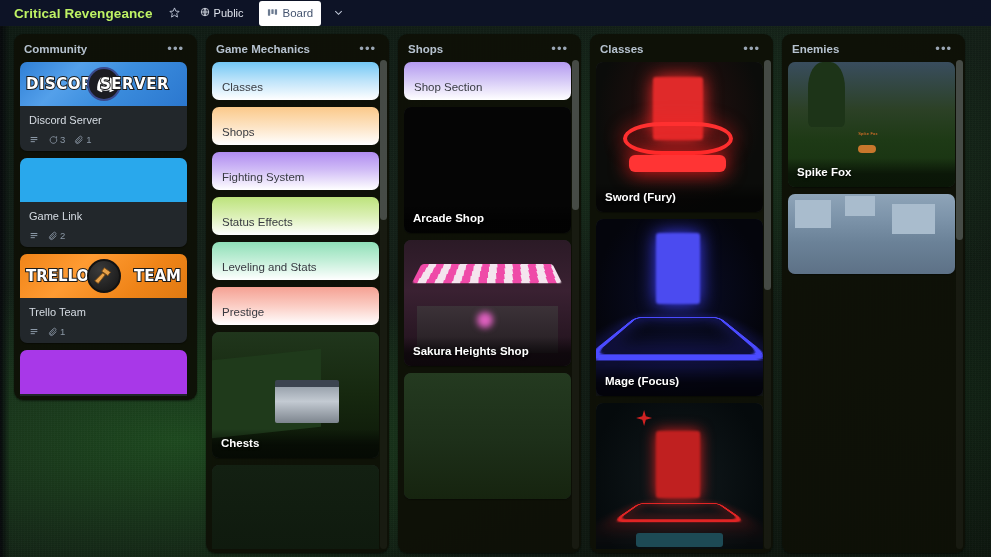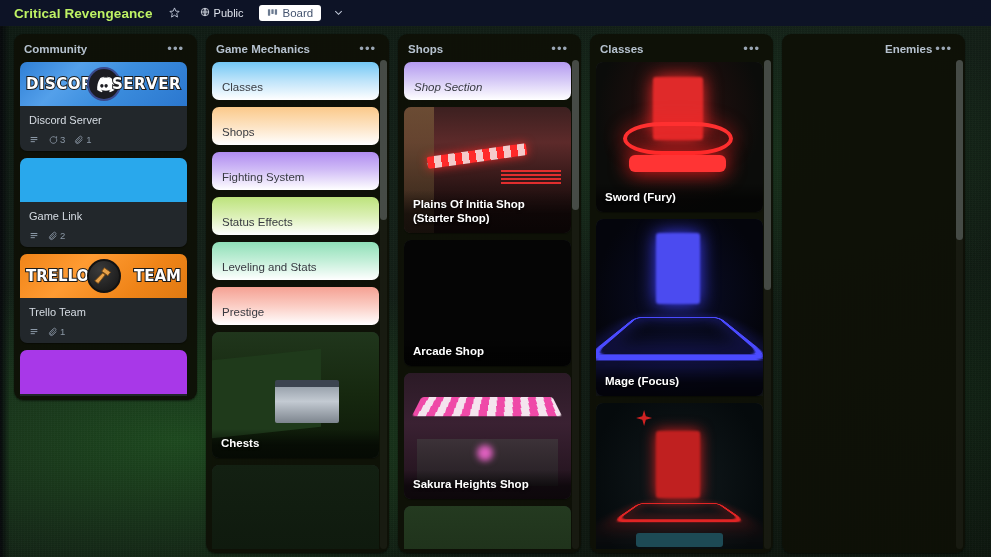--- a/index.html
+++ b/index.html
@@ -26,21 +26,21 @@
     display: flex; align-items: center; justify-content: center;
     height: 19px; border-radius: 3px;
     color: #c3cbdb;
   }
   .star-btn { width: 20px; margin-left: 12px; }
   .star-btn svg { width: 11px; height: 11px; }
   .vis-btn { margin-left: 11px; gap: 4px; padding: 0 4px; font-size: 11px; color:#dfe3ec; }
   .vis-btn svg { width: 10px; height: 10px; }
   .view-chip {
     margin-left: 11px; background: #ffffff; color: #44546f;
-    border-radius: 3px; height: 16px; padding: 0 8px;
+    border-radius: 3px; height: 25px; padding: 0 8px;
     display: flex; align-items: center; gap: 5px; font-size: 11.5px;
   }
   .view-chip svg { width: 11px; height: 11px; }
   .chev-btn { width: 22px; margin-left: 6px; }
   .chev-btn svg { width: 11px; height: 11px; }
 
   
   .board-bg {
     position: absolute; left: 0; top: 26px; width: 991px; height: 531px;
     background:
@@ -135,21 +135,21 @@
   .cov-discord {
     background: linear-gradient(135deg,#2f7fd6 0%, #54a0ea 30%, #3c8ede 55%, #2b77cf 100%);
   }
   .cov-discord .dtext {
     position:absolute; top:50%; transform:translateY(-50%);
     font-size: 15px; font-weight: 900; color:#fff;
     -webkit-text-stroke: 2px #1a1a1a; paint-order: stroke fill;
     letter-spacing: .5px; font-family:"DejaVu Sans", sans-serif;
   }
   .cov-discord .l { left: 6px; }
-  .cov-discord .r { right: 6px; }
+  .cov-discord .r { right: 18px; }
   .cov-discord .orb {
     position:absolute; left:50%; top:50%; transform:translate(-50%,-50%);
     width: 34px; height: 34px; border-radius:50%; background:#1c1c22;
     border:2.5px solid #3a4a8c; display:flex; align-items:center; justify-content:center;
   }
   .cov-discord .orb svg { width: 22px; height: 22px; }
 
   
   .cov-trello {
     background: linear-gradient(135deg,#f08418 0%, #ff9b32 35%, #ef8418 70%, #e07a12 100%);
@@ -254,21 +254,21 @@
 
   
   .cov-thorn { background: linear-gradient(180deg,#8ea4b8 0%, #7d94aa 30%, #6b8298 60%, #5d7186 100%); }
   .cov-thorn .blk { position:absolute; background:#a9bccd; }
 
   
   .cov-potion { background: linear-gradient(180deg,#243a20 0%, #1d2f19 55%, #16240f 100%); }
   .cov-zip { background: linear-gradient(180deg,#132012 0%, #0d170c 100%); }
 
   
-  .g-purple { background: linear-gradient(180deg,#b49af0 0%, #d3c6f6 45%, #ffffff 100%); font-style: italic; }
+  .g-purple { background: linear-gradient(180deg,#b49af0 0%, #d3c6f6 45%, #ffffff 100%); }
   .g-blue   { background: linear-gradient(180deg,#73c8f5 0%, #bfe4fa 50%, #ffffff 100%); }
   .g-orange { background: linear-gradient(180deg,#fbc98a 0%, #fde3c2 50%, #ffffff 100%); }
   .g-violet { background: linear-gradient(180deg,#b08cf0 0%, #cfbaf6 45%, #ffffff 100%); }
   .g-lime   { background: linear-gradient(180deg,#bde37c 0%, #dbf0b5 50%, #ffffff 100%); }
   .g-mint   { background: linear-gradient(180deg,#8fe0b7 0%, #c4efd9 50%, #ffffff 100%); }
   .g-salmon { background: linear-gradient(180deg,#f5a193 0%, #fbcdc4 50%, #ffffff 100%); }
   .g-green  { background: linear-gradient(180deg,#8ce8b6 0%, #c6f2da 45%, #ffffff 100%); }
   .gradcard { height: 38px; border-radius:7px; margin-bottom:7px; position:relative; overflow:hidden; }
   .gradcard .ttl { position:absolute; left:10px; bottom:7px; font-size:11.5px; color:#383b42; }
 </style>
@@ -482,28 +482,20 @@
   <div class="list" style="height:519px;">
     <div class="list-header">
       <div class="list-title">Shops</div>
       <div class="list-menu">•••</div>
     </div>
     <div class="cards">
       <div class="gradcard g-purple">
         <div class="ttl">Shop Section</div>
       </div>
 
-      <div class="card cover-full">
-        <div class="full-img cov-initia">
-          <div class="wall"></div>
-            <div class="awn"></div>
-            <div class="neon"></div>
-        </div>
-        <div class="overlay-title">Plains Of Initia Shop (Starter Shop)</div>
-      </div>
 
       <div class="card cover-full">
         <div class="full-img cov-black"></div>
         <div class="overlay-title">Arcade Shop</div>
       </div>
 
       <div class="card cover-full">
         <div class="full-img cov-sakura">
           <div class="stall"></div>
             <div class="awn2"></div>
@@ -554,21 +546,21 @@
           <div class="plinth1"></div>
         </div>
 
       </div>
     </div>
     <div class="scrollbar">
       <div class="scrollthumb" style="top:0;height:230px;"></div>
     </div>
   </div>
 
-  <div class="list" style="height:519px;align-items:flex-end;">
+  <div class="list" style="height:519px;">
     <div class="list-header">
       <div class="list-title">Enemies</div>
       <div class="list-menu">•••</div>
     </div>
     <div class="cards">
 
 
       <div class="card cover-full" style="height:125px;">
         <div class="full-img cov-fox">
           <div class="tree"></div>

